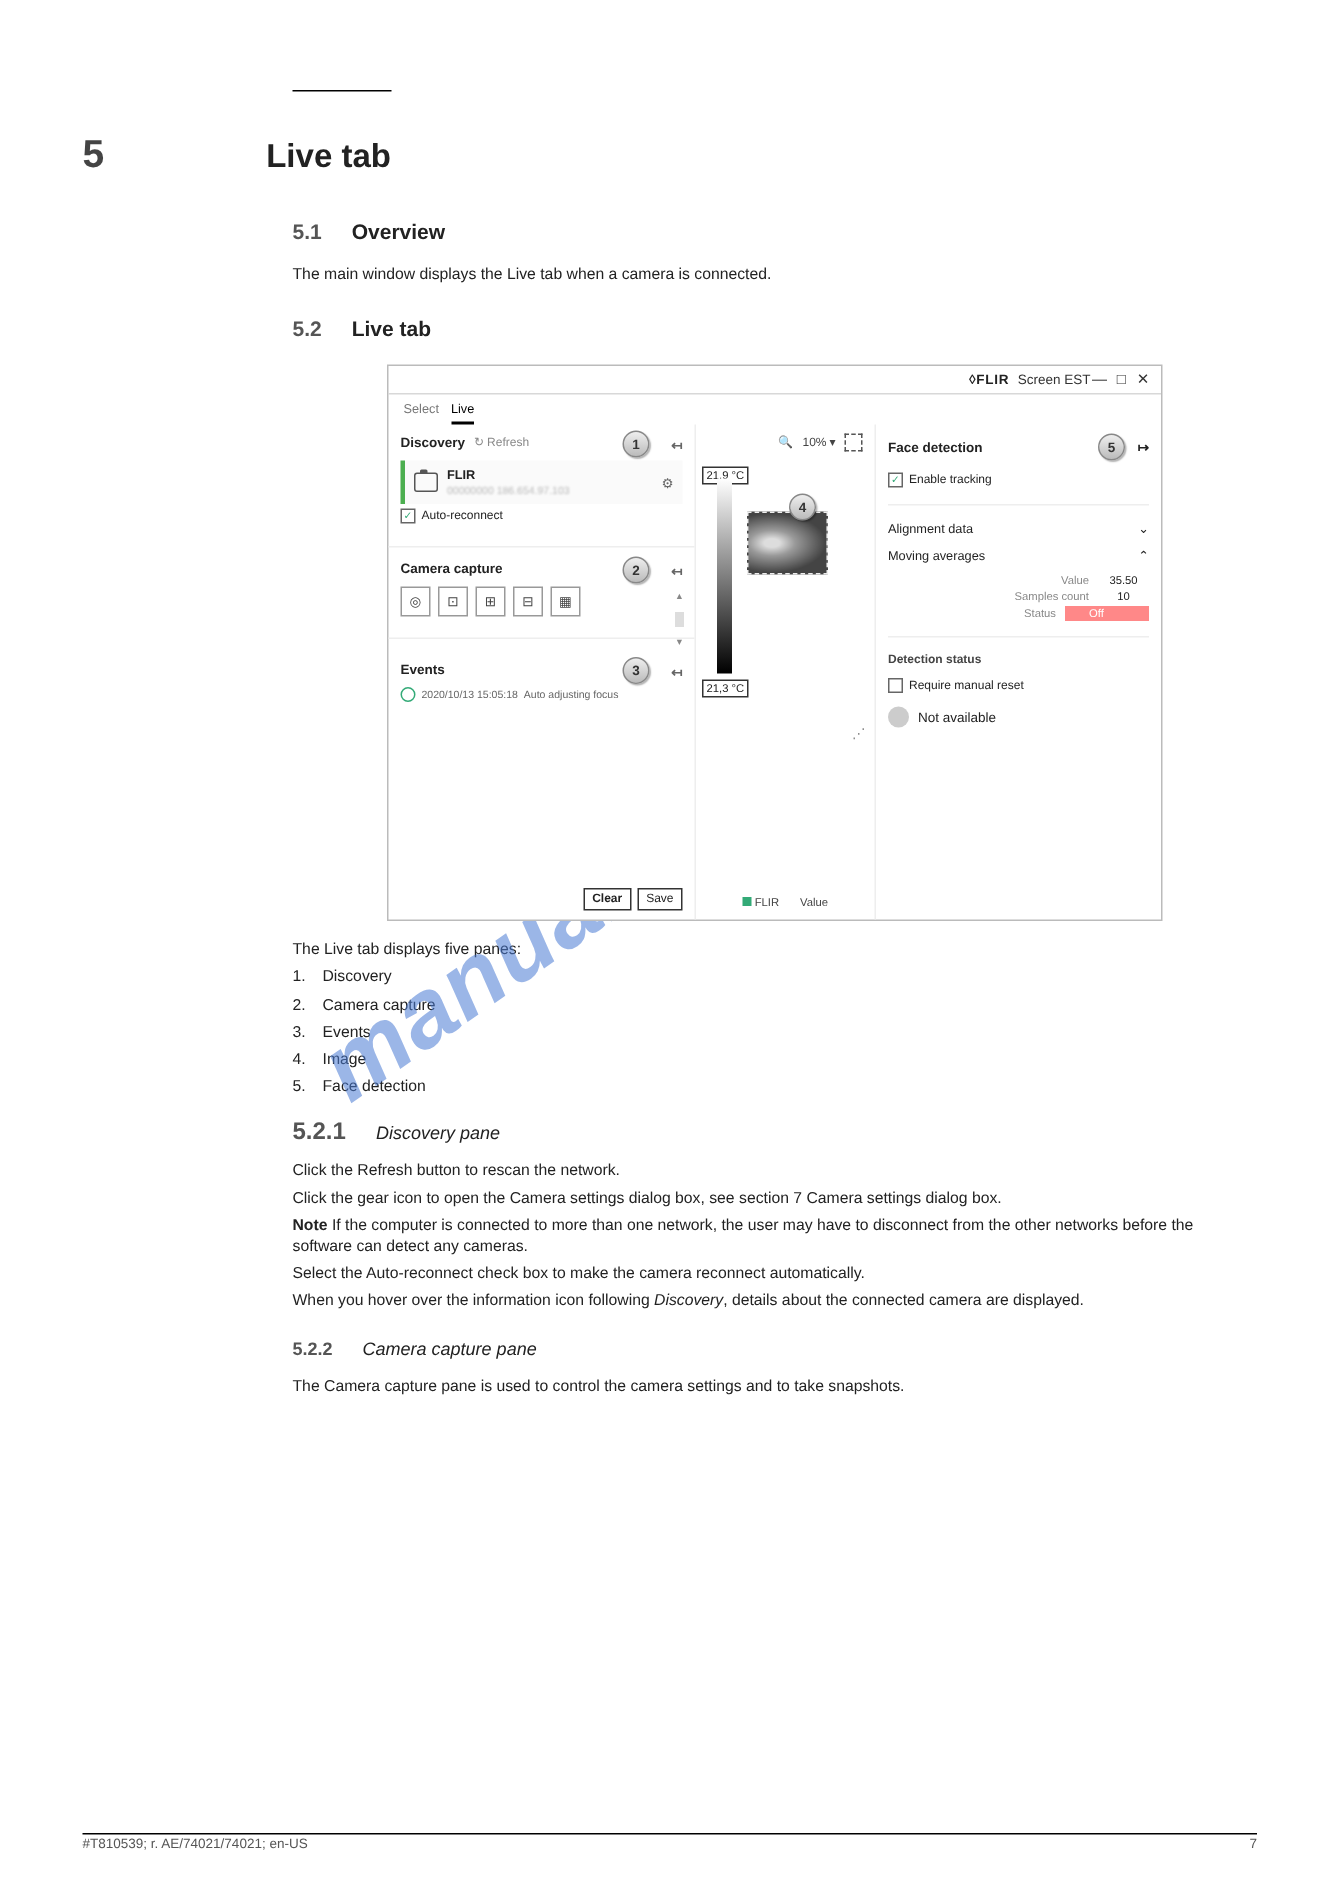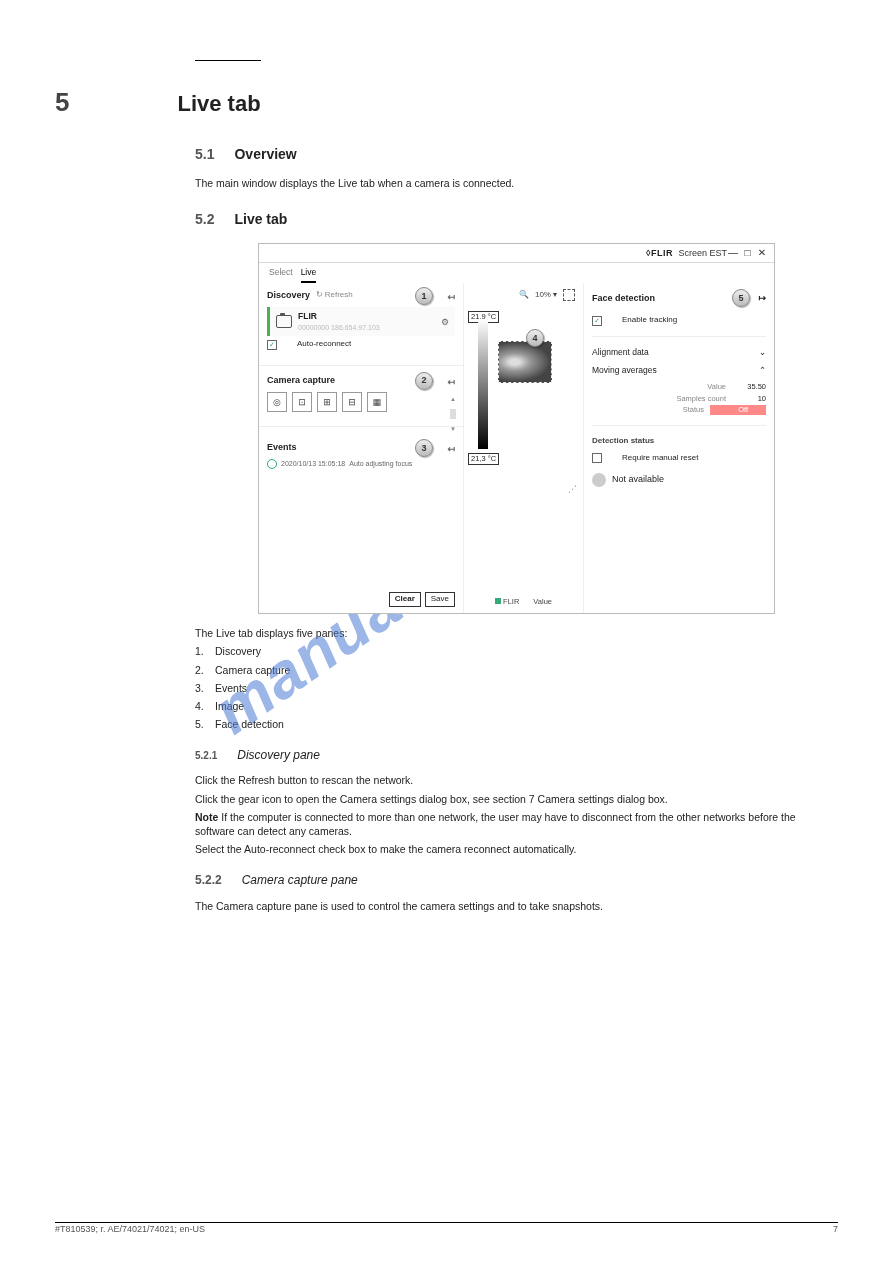--- a/index.html
+++ b/index.html
@@ -40,21 +40,21 @@
 
 .sect{position:relative;margin-bottom:14px}
 .sect-header{display:flex;align-items:center;gap:6px;font-size:9px;font-weight:bold}
 .sect-header .light{font-weight:normal;color:#888;font-size:8px;display:inline-flex;align-items:center;gap:2px}
 .collapse-icons{position:absolute;right:0;top:2px;font-size:9px;color:#666}
 .device{display:flex;align-items:center;gap:6px;border-left:3px solid var(--accent);background:#fafafa;padding:4px 6px;margin-top:6px}
 .cam-icon{width:14px;height:11px;border:1px solid #555;border-radius:2px;position:relative}
 .cam-icon::before{content:"";position:absolute;top:-3px;left:3px;width:5px;height:3px;background:#555;border-radius:1px}
 .device .devname{font-size:8.5px;font-weight:bold}
 .device .devid{font-size:7px;color:#bbb;filter:blur(.6px)}
-.checkbox{display:inline-flex;align-items:flex-end;gap:20px;font-size:8px;margin-top:3px}
+.checkbox{display:inline-flex;align-items:flex-start;gap:4px;font-size:8px;margin-top:3px}
 .checkbox .box{width:8px;height:8px;border:1px solid #666;display:inline-flex;align-items:center;justify-content:center;font-size:7px;color:#3a7}
 .iconrow{display:flex;gap:5px;margin-top:6px}
 .iconbtn{width:18px;height:18px;border:1px solid #999;display:flex;align-items:center;justify-content:center;font-size:9px;color:#444;background:#fff}
 .scroller{position:absolute;right:-2px;top:2px;width:8px;height:40px;display:flex;flex-direction:column;align-items:center;justify-content:space-between;font-size:7px;color:#888}
 .scroller .track{background:#ddd;width:6px;height:10px}
 .eventline{font-size:7px;color:#666;margin-top:6px;display:flex;gap:4px;align-items:center}
 .eventline .dot{width:8px;height:8px;border:1px solid #3a7;border-radius:50%}
 .btm-btns{position:absolute;bottom:6px;right:8px;display:flex;gap:4px}
 .btn{border:1px solid #333;padding:1px 5px;font-size:8px;background:#fff}
 
@@ -65,21 +65,21 @@
 .gradient{position:absolute;left:14px;top:36px;width:10px;height:130px;background:linear-gradient(#fff,#000)}
 .thermal{position:absolute;left:34px;top:58px;width:52px;height:40px;background:radial-gradient(ellipse at 30% 50%,#ddd 10%,#999 30%,#444 70%);border:1px dashed #eee}
 .legend{position:absolute;bottom:6px;left:0;right:0;display:flex;justify-content:center;gap:14px;font-size:7.5px;color:#444;align-items:center}
 .legend .sw{width:6px;height:6px;background:#3a7;display:inline-block}
 .wave{position:absolute;right:6px;top:200px;font-size:9px;color:#888}
 
 .rpanel .row{display:flex;justify-content:space-between;align-items:center;font-size:8.5px;margin:6px 0}
 .rpanel .sub{font-size:8px;color:#444}
 .kv{display:flex;justify-content:flex-end;gap:6px;font-size:7.5px;margin:1px 0}
 .kv .k{color:#888}
-.kv .v{min-width:34px;text-align:right}
+.kv .v{min-width:34px;text-align:center}
 .status-off{background:var(--pink);color:#fff;padding:0 18px 0 4px}
 .avail{display:flex;align-items:center;gap:6px;margin-top:6px}
 .avail .circ{width:14px;height:14px;border-radius:50%;background:#ccc}
 
 .callout{position:absolute;width:16px;height:16px;border-radius:50%;background:linear-gradient(#eee,#bbb);border:1px solid #888;font-size:9px;font-weight:bold;display:flex;align-items:center;justify-content:center;color:#333;box-shadow:1px 1px 1px rgba(0,0,0,.3)}
 
 .list{list-style:none;padding:0;margin:4px 0}
 .list li{display:flex;gap:6px;margin-bottom:4px;font-size:10.5px}
 .list li .n{min-width:14px}
 .note .lbl{font-weight:bold}
@@ -292,29 +292,32 @@
           <span class="n">4.</span>
           <span>Image</span>
         </li>
       <li>
           <span class="n">5.</span>
           <span>Face detection</span>
         </li>
     </ul>
 
     <div class="p-head">
-      <div class="secnum" style="font-size:10px">5.2.1</div>
+      <div class="secnum" style="font-size:16px">5.2.1</div>
       <div class="h3">Discovery pane</div>
     </div>
     <div class="p">Click the Refresh button to rescan the network.</div>
     <div class="p">Click the gear icon to open the Camera settings dialog box, see section 7 Camera settings dialog box.</div>
     <div class="p note">
       <span class="lbl">Note</span>&nbsp;<span>If the computer is connected to more than one network, the user may have to disconnect from the other networks before the software can detect any cameras.</span>
     </div>
     <div class="p">Select the Auto-reconnect check box to make the camera reconnect automatically.</div>
+    <div class="p">
+      <span>When you hover over the information icon following </span><i>Discovery</i><span>, details about the connected camera are displayed.</span>
+    </div>
 
     <div class="p-head">
       <div class="secnum" style="font-size:12px">5.2.2</div>
       <div class="h3">Camera capture pane</div>
     </div>
     <div class="p">The Camera capture pane is used to control the camera settings and to take snapshots.</div>
 
   </div>
 
   <div class="footer">

